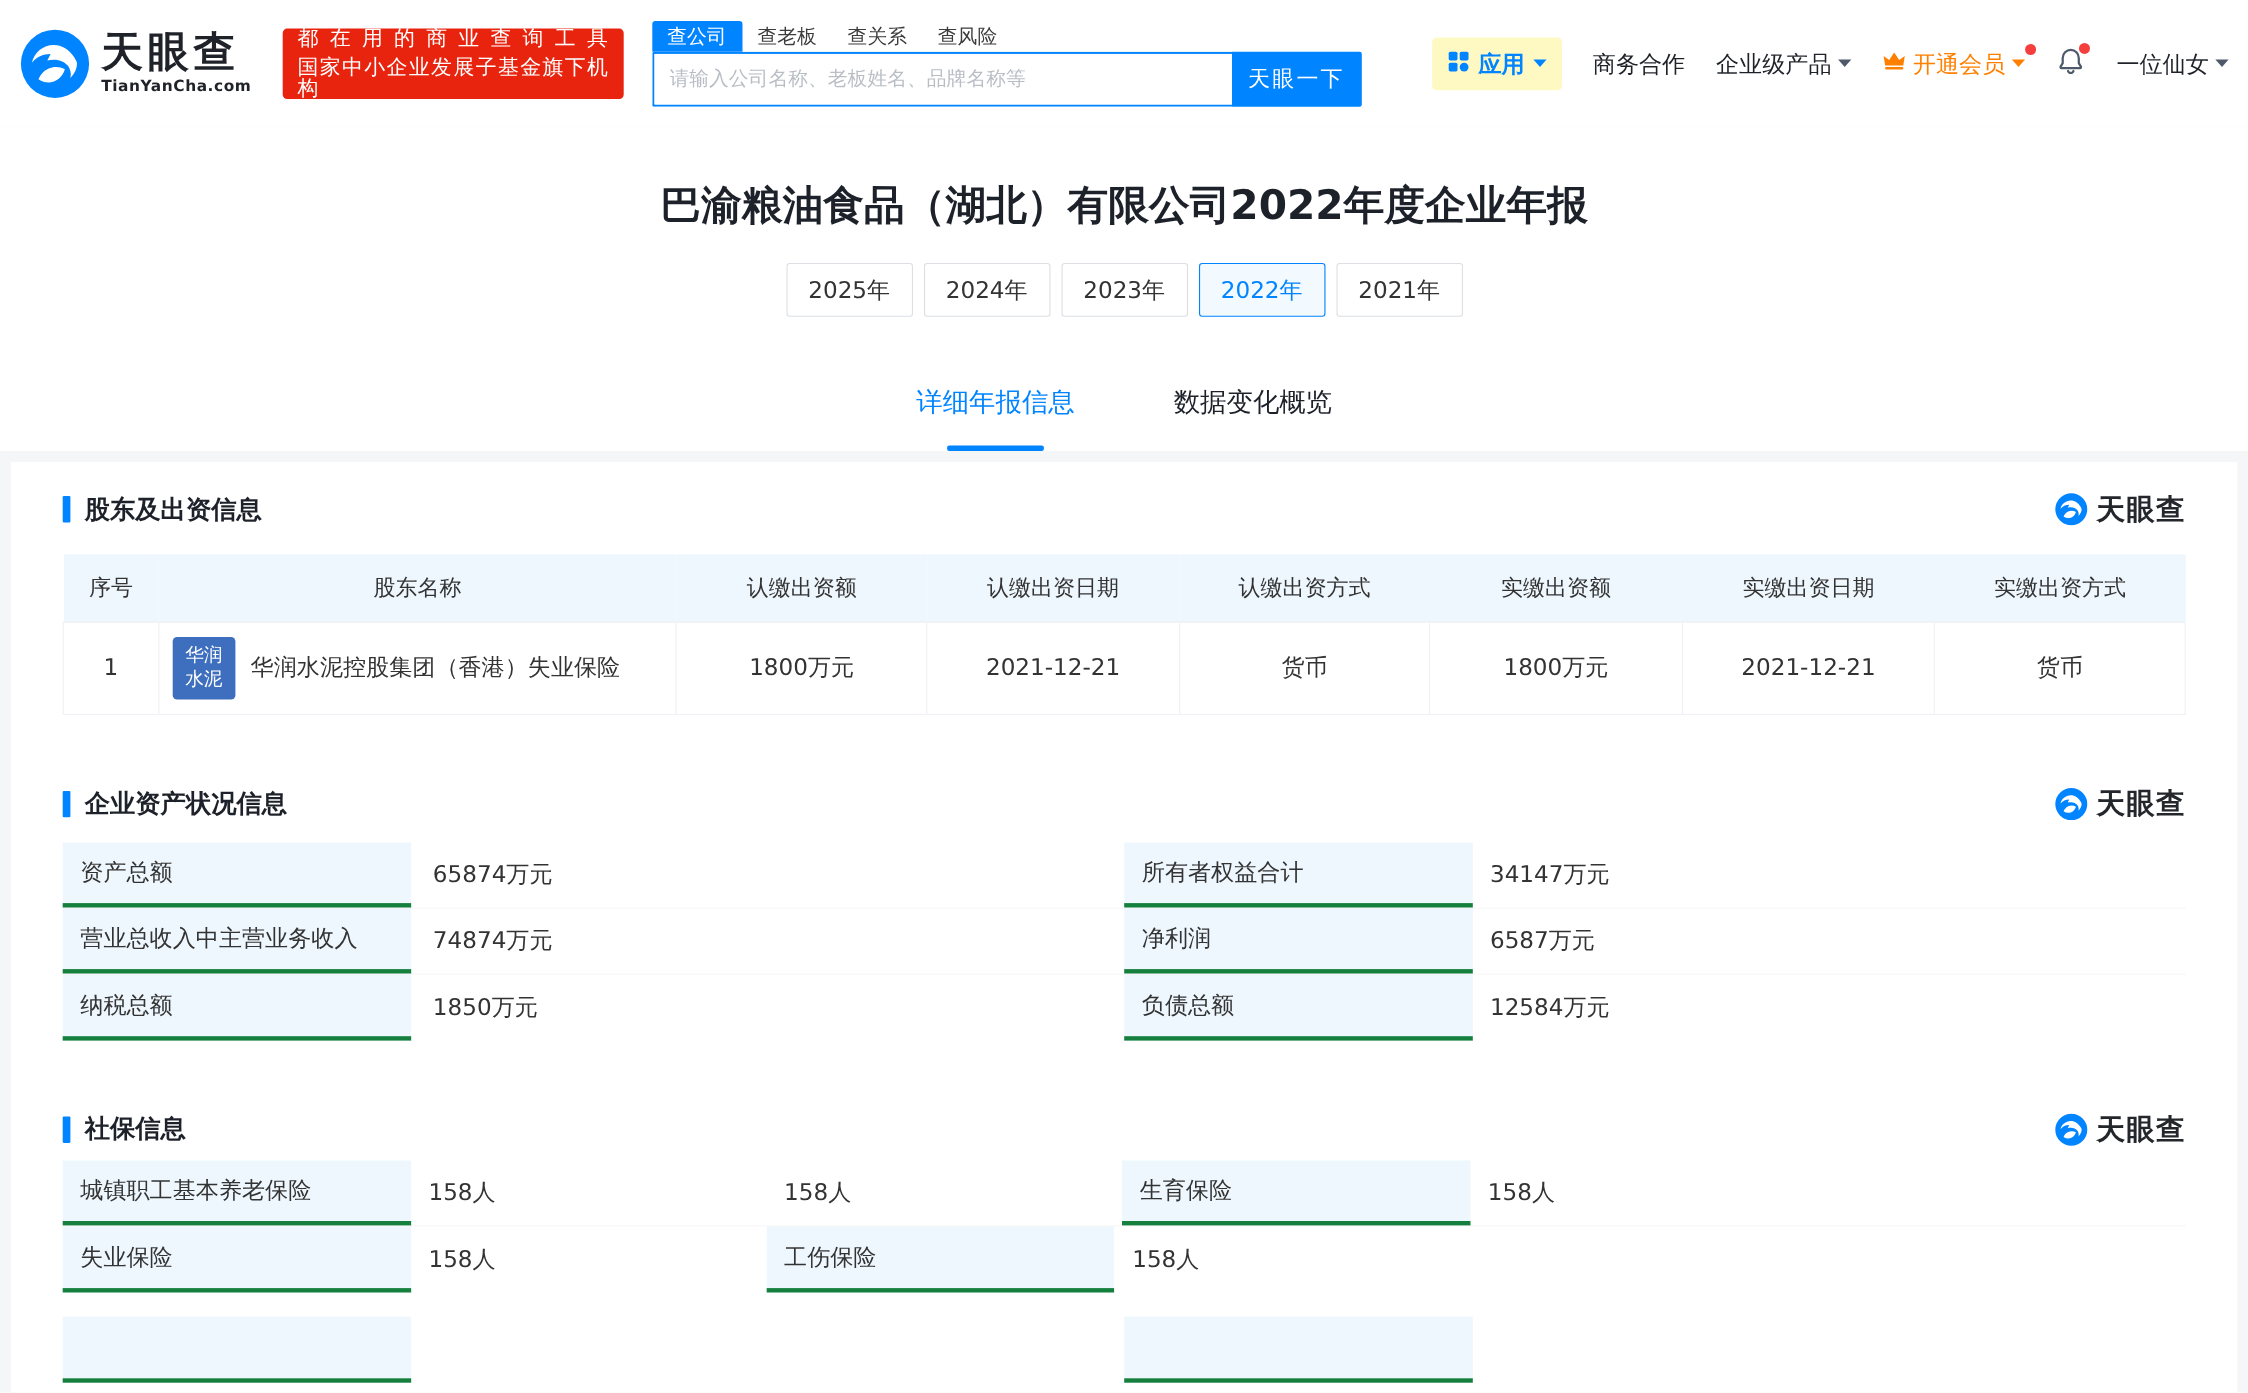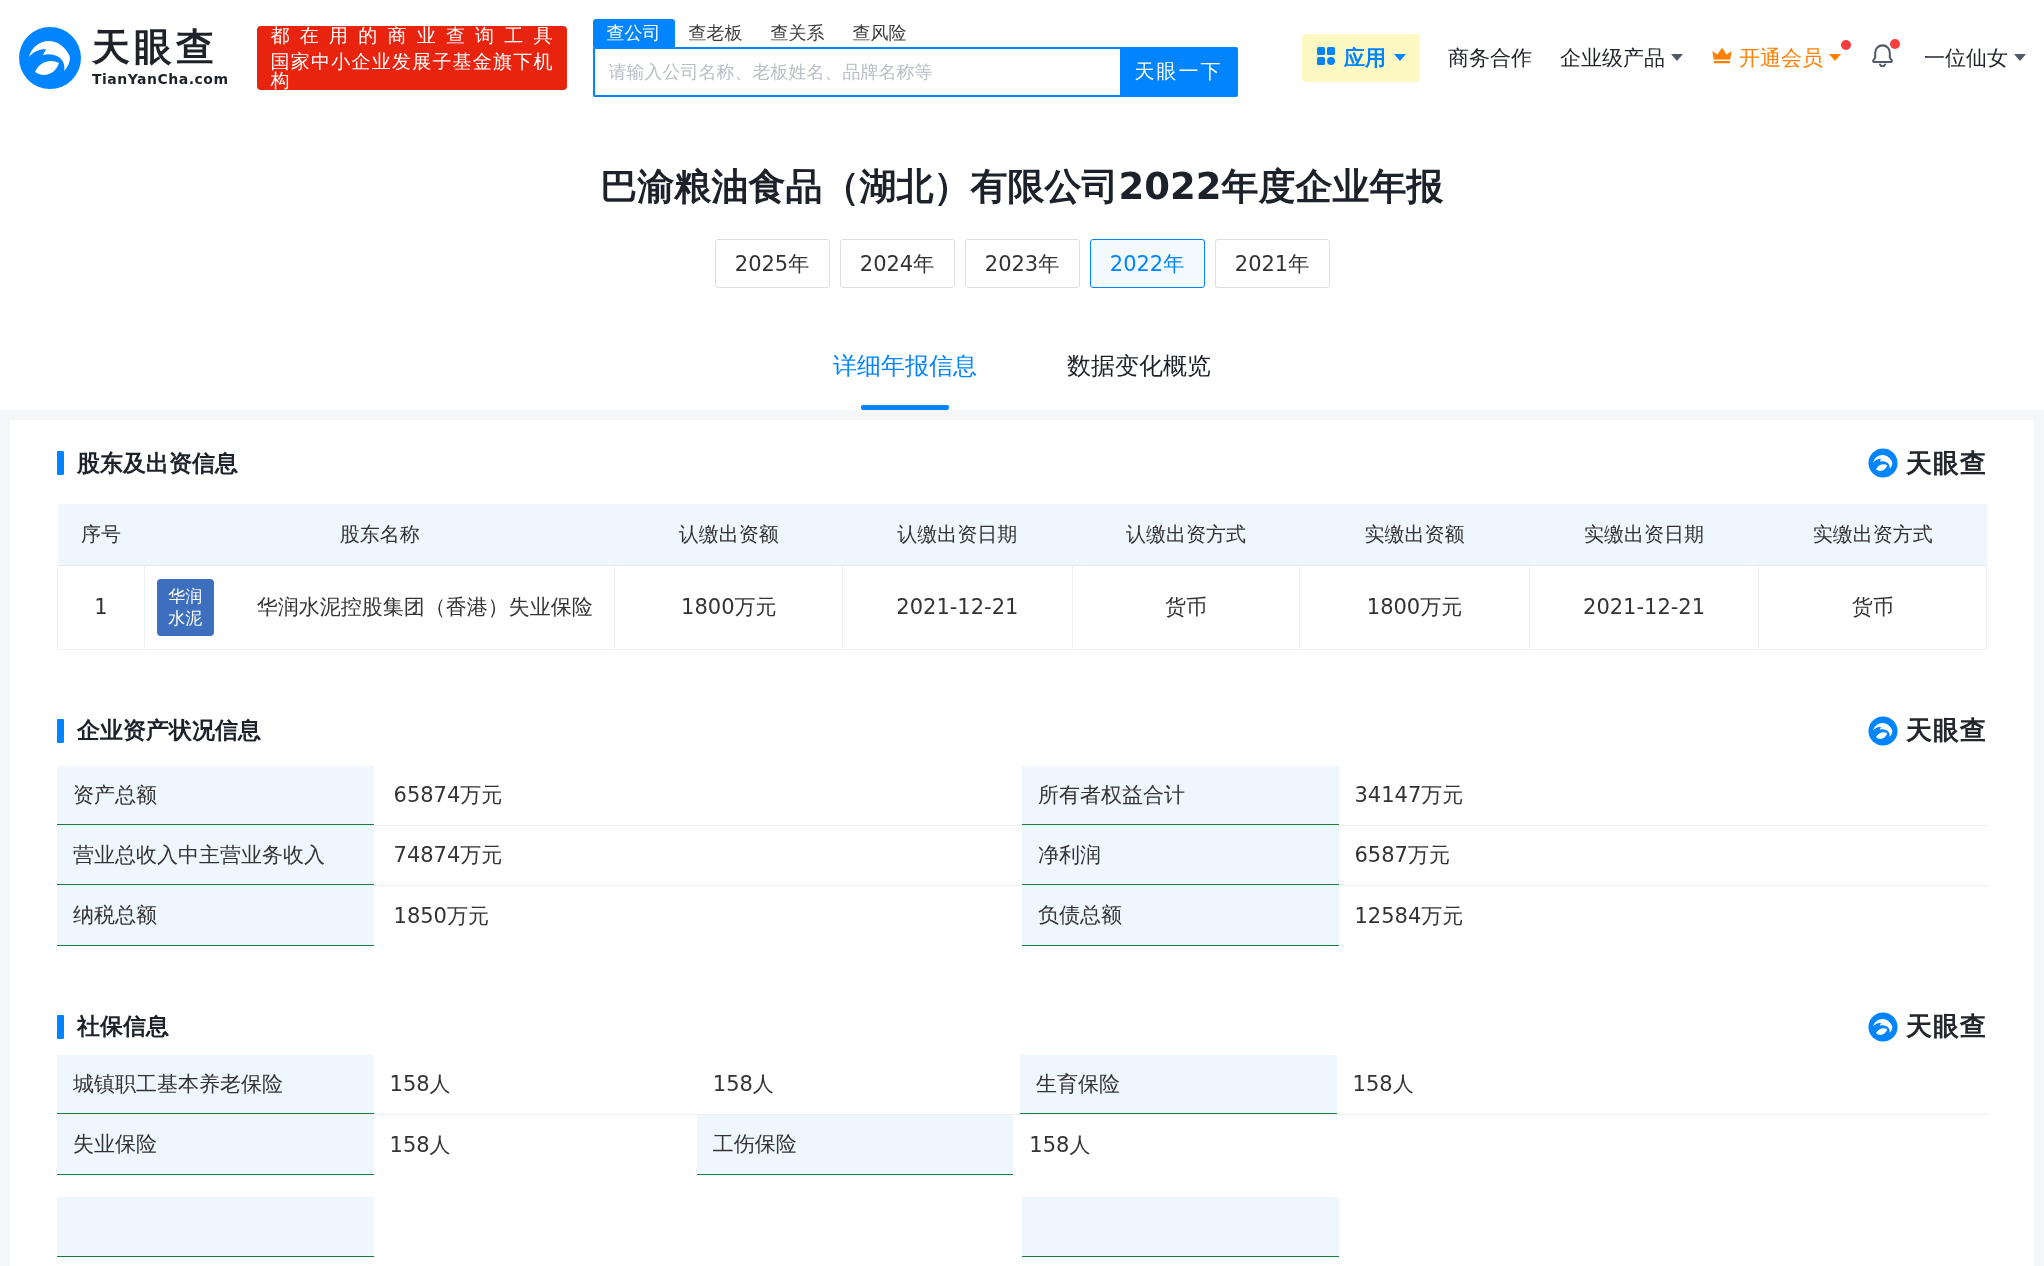--- a/index.html
+++ b/index.html
@@ -64,30 +64,30 @@
   .section-head { display:flex; align-items:center; height:30px; }
   .section-bar { width:7px; height:24px; background:#0084ff; border-radius:1px; }
   .section-title { font-size:23px; font-weight:bold; color:#1d2129; margin-left:13px; }
   .section-wm { margin-left:auto; display:flex; align-items:center; gap:8px; }
   .wm-text { font-size:26px; font-weight:bold; color:#23262b; letter-spacing:1px; }
   
   .sh-table { width:100%; border-collapse:collapse; margin-top:26px; }
   .sh-table th { background:#eef7fe; height:61px; font-size:20px; font-weight:normal; color:#333;
                  border-bottom:1px solid #e6ecf2; text-align:center; }
   .sh-table td { height:84px; font-size:21px; color:#333; text-align:center; border:1px solid #eef1f5; }
-  .name-wrap { display:flex; align-items:center; padding-left:12px; text-align:left;gap:29px; }
+  .name-wrap { display:flex; align-items:center; padding-left:12px; text-align:left; }
   .badge { width:57px; height:57px; background:#3e6fbe; border-radius:4px; color:#fff; font-size:17px;
            display:flex; flex-direction:column; align-items:center; justify-content:center; line-height:1.3; flex:none; }
   .sh-name { margin-left:14px; font-size:21px; color:#333; cursor:pointer; }
   
   .kv-table { margin-top:20px; }
   .kv-row { display:flex; height:60px; border-bottom:1px solid #f1f1f1; }
   .kv-row:last-child { border-bottom:none; }
   .kv-label { background:#eef7fe; display:flex; align-items:center; padding:0 16px; font-size:21px; color:#333;
-              border-bottom:1px solid #15803d; }
+              border-bottom:4px solid #15803d; }
   .kv-value { background:#fff; display:flex; align-items:center; padding:0 16px; font-size:21px; color:#333; }
   .w-al { width:16.4%; flex:none; }
   .w-av { width:33.6%; flex:none;padding-left:20px; }
   .w-sl { width:16.4%; flex:none; }
   .w-sv { width:16.75%; flex:none; }
   .grow { flex:1; }
   .kv-table.social { margin-top:13px; }
   .partial { margin-top:22px; }
 </style>
 </head>

